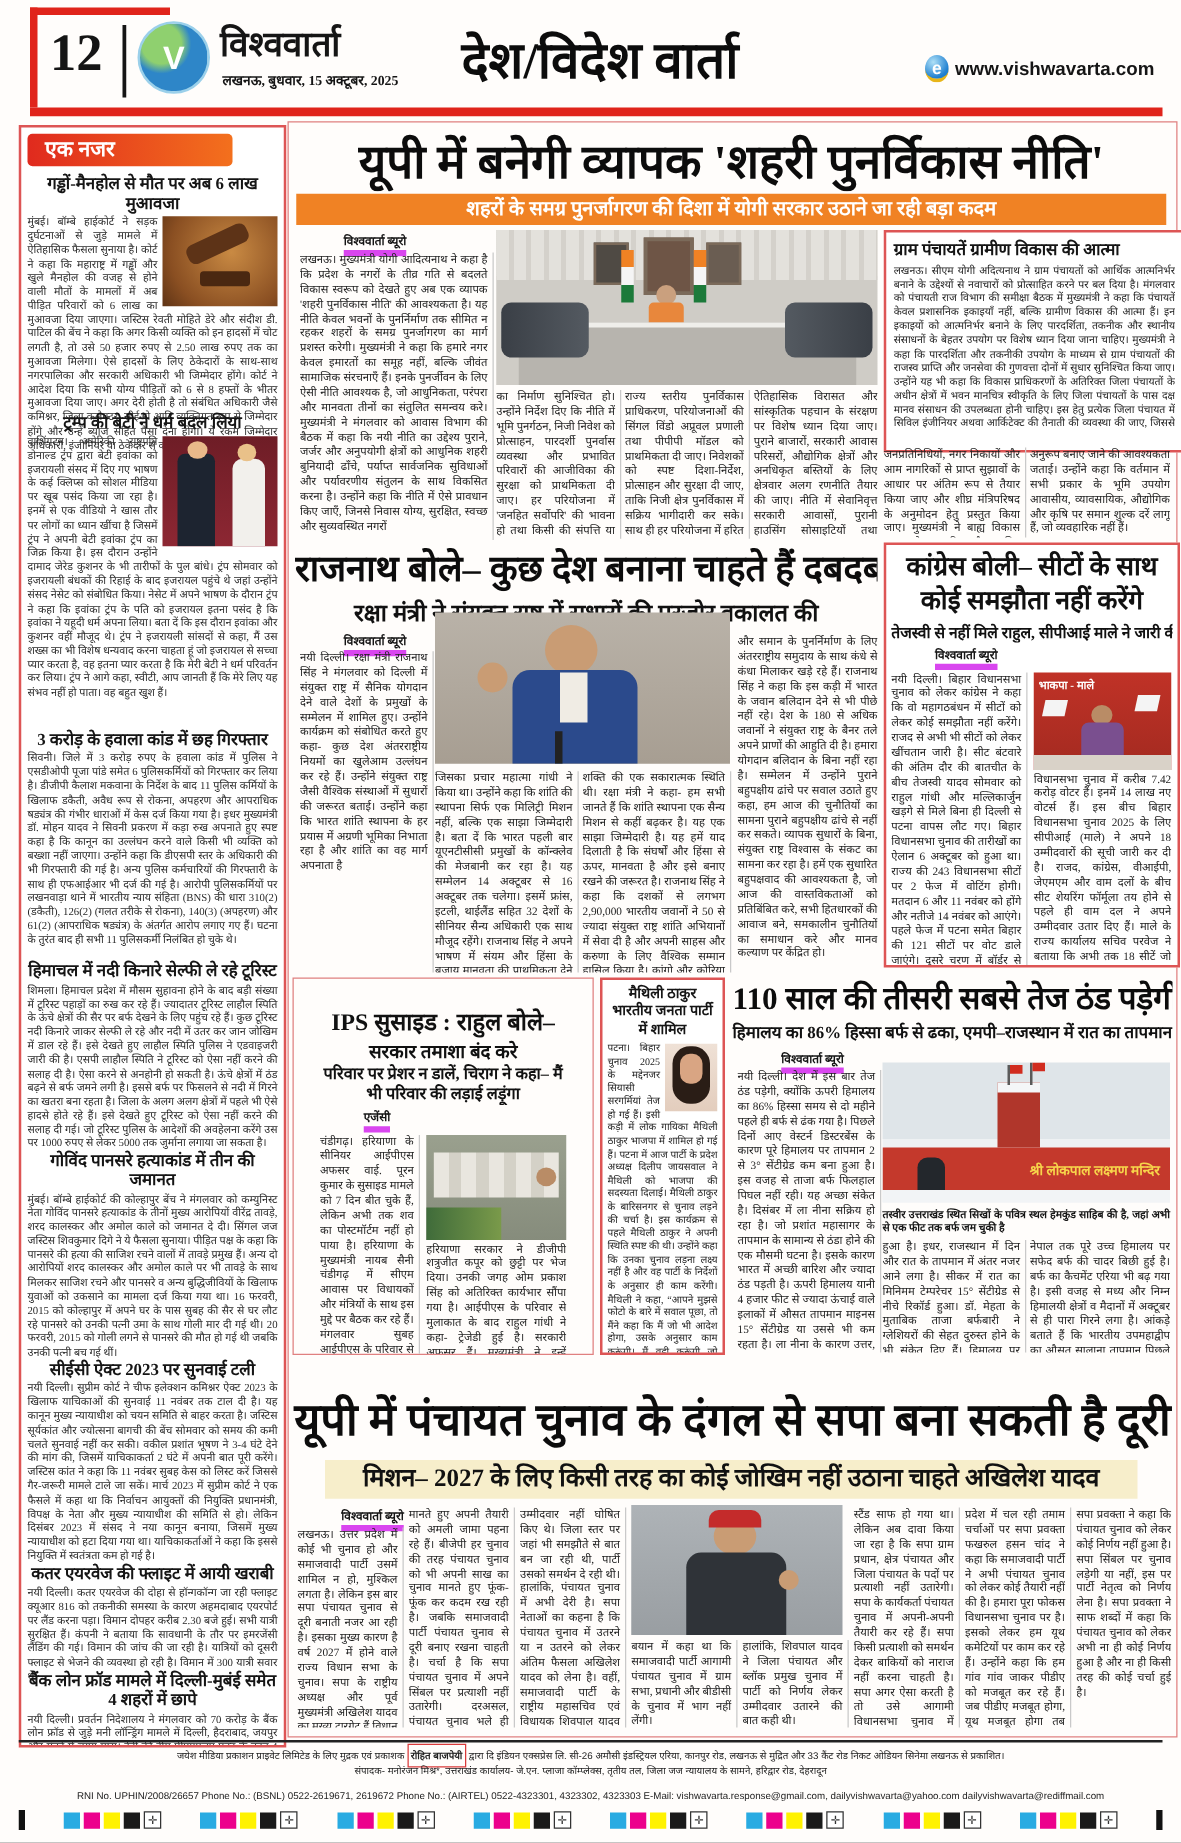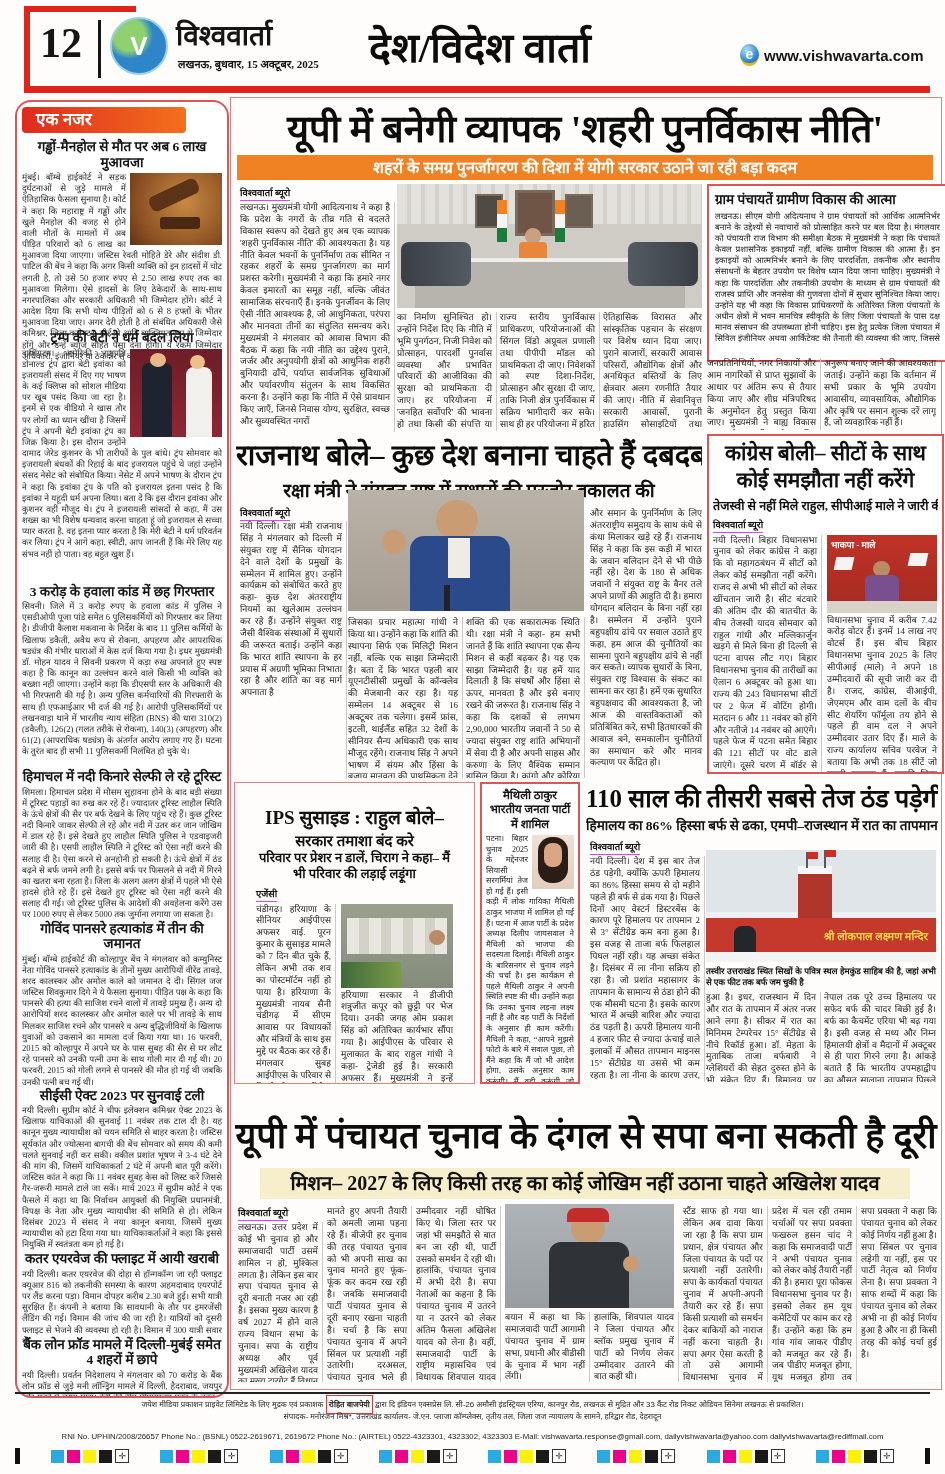--- a/index.html
+++ b/index.html
@@ -1,21 +1,21 @@
 <!DOCTYPE html>
 <html><head>
 <meta charset="utf-8">
 <style>
   html,body{margin:0;padding:0;background:#9a9a9a;}
   .sheet{position:relative;width:945px;height:1474px;background:#fffdfb;margin:0 auto;
          font-family:"Liberation Serif","DejaVu Serif",serif;color:#151515;overflow:hidden;}
   .abs{position:absolute;}
   .bt{font-size:9px;line-height:1.32;text-align:justify;overflow:hidden;color:#232323;}
   .rule-r{border-right:1px solid #c9c9c9;padding-right:4px;}
-  .by{font-weight:bold;font-size:9.5px;border-bottom:1px solid #d946ef;display:inline-block;padding-bottom:1px;}
+  .by{font-weight:bold;font-size:9.5px;border-bottom:5px solid #d946ef;display:inline-block;padding-bottom:1px;margin-left:35px;}
   .hl{font-weight:bold;color:#0c0c0c;text-align:center;white-space:nowrap;overflow:hidden;}
   .sub{font-weight:bold;text-align:center;color:#111;overflow:hidden;}
   .redbox{border:2px solid #dd5555;background:#fff;}
   .thinred{border:1px solid #e08080;}
   .photo{position:absolute;overflow:hidden;background:#c9c9c9;}
   .sb-h{font-size:13.5px;font-weight:bold;text-align:center;margin:6px 0 2px;line-height:1.15;}
   .sb-b{font-size:8.6px;line-height:1.3;text-align:justify;color:#2a2a2a;}
   .sb-img{float:right;margin:1px 0 2px 4px;position:relative;overflow:hidden;}
   .ftr{font-size:7.8px;text-align:center;color:#222;line-height:1.45;font-family:"Liberation Sans",sans-serif;}
   .sq{width:13px;height:13px;display:inline-block;}
@@ -37,21 +37,21 @@
   </div>
   <div class="abs" style="left:176px;top:15px;font-size:28px;font-weight:bold;">विश्ववार्ता</div>
   <div class="abs" style="left:178px;top:56px;font-size:11px;font-weight:bold;">लखनऊ, बुधवार, 15 अक्टूबर, 2025</div>
   <div class="abs hl" style="left:330px;top:18px;width:300px;font-size:41px;">देश/विदेश वार्ता</div>
   <div class="abs" style="left:740px;top:44px;display:flex;align-items:center;gap:5px;">
     <span style="width:19px;height:19px;border-radius:50%;background:radial-gradient(circle at 35% 30%,#aee0f7,#1e7fd0 70%);border-bottom:3px solid #e8b519;color:#fff;font-weight:bold;font-size:14px;display:flex;align-items:center;justify-content:center;font-family:'Liberation Sans',sans-serif;">e</span>
     <span style="font-weight:bold;font-size:15px;font-family:'Liberation Sans',sans-serif;text-align:right;">www.vishwavarta.com</span>
   </div>
   <div class="abs" style="left:24px;top:86px;width:906px;height:7px;background:#e0241b;"></div>
 
-  <div class="abs redbox" style="left:15px;top:100px;width:200px;height:1284px;border-width:2px;padding:5px;overflow:hidden;border-radius:16px;">
+  <div class="abs redbox" style="left:15px;top:100px;width:200px;height:1284px;border-width:2px;padding:5px;overflow:hidden;">
     <div style="width:150px;height:26px;background:linear-gradient(90deg,#e02a1e,#f3701d);border-radius:4px;color:#fff;font-weight:bold;font-size:17px;line-height:26px;padding-left:14px;">एक नजर</div>
 
     <div>
       <div class="sb-h">गड्ढों-मैनहोल से मौत पर अब 6 लाख मुआवजा</div>
       <div class="sb-b" style="height:152px;">
         <span class="sb-img" style="width:92px;height:72px;background:radial-gradient(circle at 60% 40%,#c98a43,#8a4f22 70%,#5e3315);">
           <span style="position:absolute;left:18px;top:14px;width:52px;height:16px;background:#5d3317;border-radius:6px;transform:rotate(-25deg);display:block;"></span>
           <span style="position:absolute;left:30px;top:44px;width:40px;height:12px;background:#4a2811;border-radius:3px;display:block;"></span>
         </span>
         <span>मुंबई। बॉम्बे हाईकोर्ट ने सड़क दुर्घटनाओं से जुड़े मामले में ऐतिहासिक फैसला सुनाया है। कोर्ट ने कहा कि महाराष्ट्र में गड्ढों और खुले मैनहोल की वजह से होने वाली मौतों के मामलों में अब पीड़ित परिवारों को 6 लाख का मुआवजा दिया जाएगा। जस्टिस रेवती मोहिते डेरे और संदीश डी. पाटिल की बेंच ने कहा कि अगर किसी व्यक्ति को इन हादसों में चोट लगती है, तो उसे 50 हजार रुपए से 2.50 लाख रुपए तक का मुआवजा मिलेगा। ऐसे हादसों के लिए ठेकेदारों के साथ-साथ नगरपालिका और सरकारी अधिकारी भी जिम्मेदार होंगे। कोर्ट ने आदेश दिया कि सभी योग्य पीड़ितों को 6 से 8 हफ्तों के भीतर मुआवजा दिया जाए। अगर देरी होती है तो संबंधित अधिकारी जैसे कमिश्नर, जिला कलेक्टर, सीईओ आदि व्यक्तिगत रूप से जिम्मेदार होंगे और उन्हें ब्याज सहित पैसा देना होगा। ये रकम जिम्मेदार अधिकारी, इंजीनियर या ठेकेदार से वसूली जाएगी।</span>

